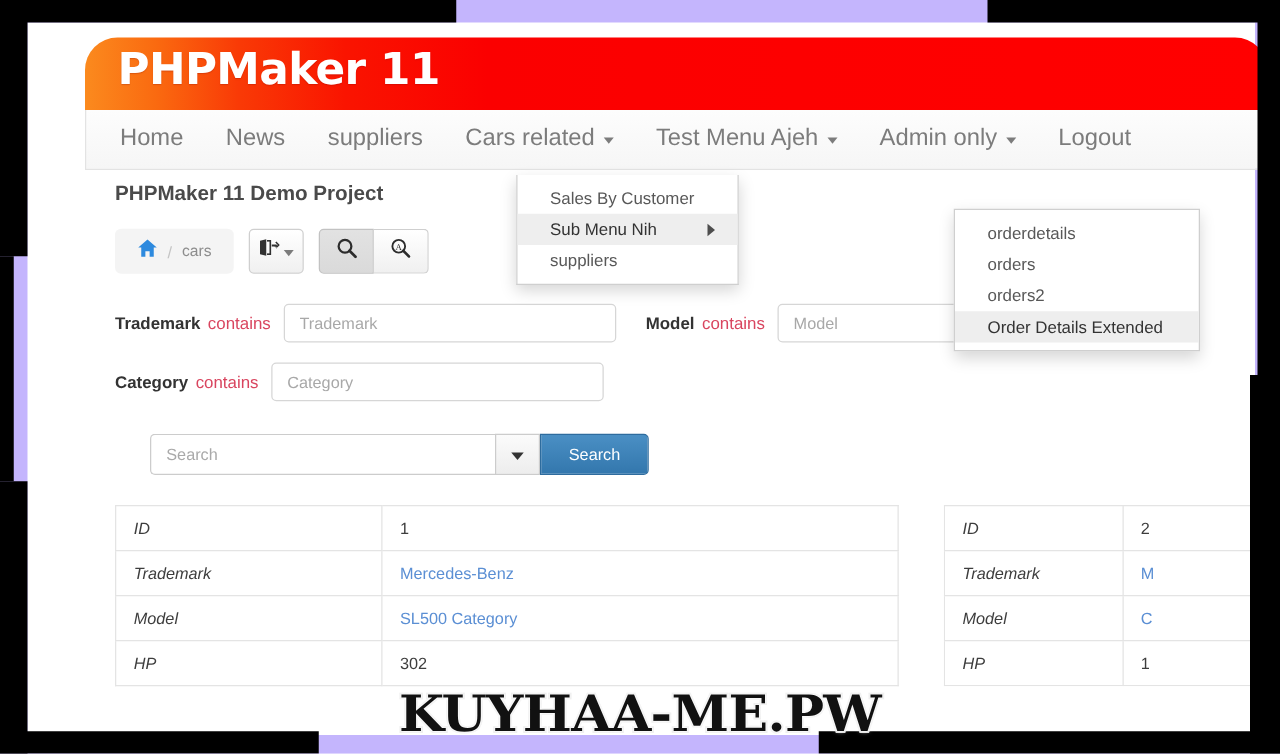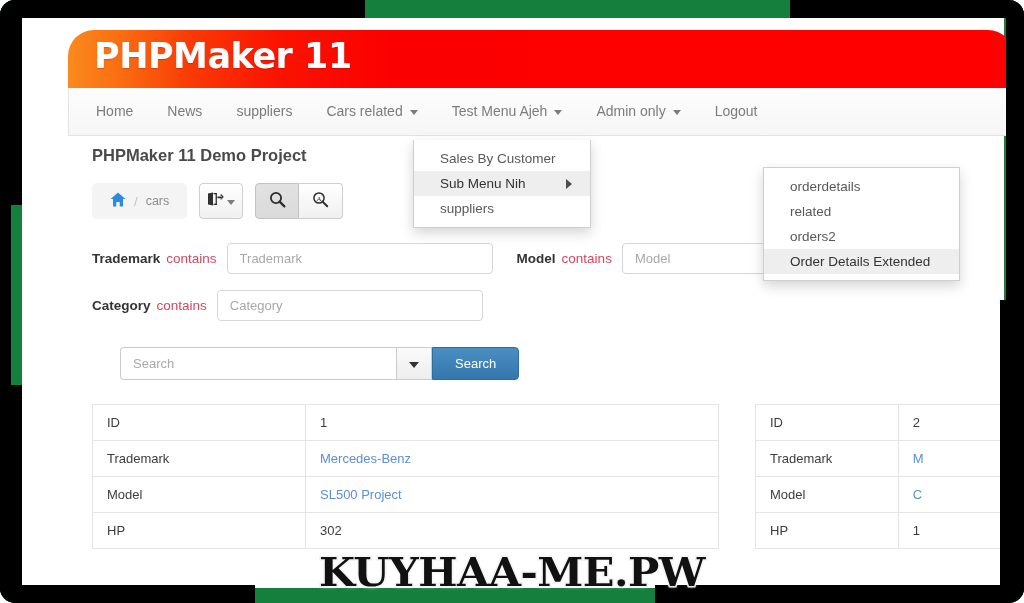--- a/index.html
+++ b/index.html
@@ -6,23 +6,22 @@
   html, body {
     margin: 0; padding: 0;
     width: 1024px; height: 603px;
     overflow: hidden;
     background: #ffffff;
     font-family: "Liberation Sans", sans-serif;
   }
   #screen {
     position: relative;
     width: 1024px; height: 603px;
-    background: #15803d;
+    background: #c4b5fd;
     overflow: hidden;
-    border-radius: 15px;
   }
 
   
   .frame { position: absolute; background: #000000; z-index: 60; }
   #frame-top-left   { left: 0;   top: 0;   width: 365px; height: 18px; }
   #frame-top-right  { left: 790px; top: 0; width: 234px; height: 18px; }
   #frame-left-top   { left: 0;   top: 0;   width: 22px;  height: 205px; }
   #frame-left-mid   { left: 0;   top: 205px; width: 11px; height: 180px; }
   #frame-left-bot   { left: 0;   top: 385px; width: 22px; height: 218px; }
   #frame-right-top  { left: 1006px; top: 0; width: 18px; height: 300px; }
@@ -68,21 +67,21 @@
     width: 946px; height: 48px;
     background: linear-gradient(to bottom, #fdfdfd 0%, #f6f6f6 100%);
     border: 1px solid #e3e3e3;
     border-top: none;
     z-index: 10;
   }
   #navlist { display: flex; align-items: center; height: 46px; padding-left: 10px; }
   .navitem {
     display: flex; align-items: center; gap: 7px;
     padding: 0 17px; height: 46px;
-    color: #7c7c7c; font-size: 14px;
+    color: #7c7c7c; font-size: 19px;
     cursor: pointer; white-space: nowrap;
   }
   .caret-d {
     width: 0; height: 0;
     border-left: 4.5px solid transparent;
     border-right: 4.5px solid transparent;
     border-top: 5px solid #7c7c7c;
     display: inline-block; margin-top: 2px;
   }
 
@@ -158,21 +157,21 @@
   }
 
   
   #tables { display: flex; gap: 36px; margin-left: 24px; margin-top: 24px; }
   .dtable { border-collapse: collapse; background: #ffffff; }
   .dtable td {
     border: 1px solid #e4e4e4;
     height: 36px; padding: 0 14px;
     font-size: 13px; color: #3d3d3d; vertical-align: middle;
   }
-  .dtable .c-label { width: 213px; }
+  .dtable .c-label { width: 213px; font-style: italic; }
   .dtable .c-value { width: 413px; }
   .dtable.narrow .c-label { width: 200px; }
   .dtable.narrow .c-value { width: 180px; }
   .dtable a { color: #5b8fd4; text-decoration: none; }
   #table-wrap-2 { overflow: hidden; width: 250px; }
 
   
   .dropdown {
     position: absolute;
     background: #ffffff;
@@ -346,21 +345,21 @@
             </tr>
             <tr>
               <td class="c-label">Trademark</td>
               <td class="c-value">
                 <a href="#">Mercedes-Benz</a>
               </td>
             </tr>
             <tr>
               <td class="c-label">Model</td>
               <td class="c-value">
-                <a href="#">SL500 Project</a>
+                <a href="#">SL500 Category</a>
               </td>
             </tr>
             <tr>
               <td class="c-label">HP</td>
               <td class="c-value">302</td>
             </tr>
           </tbody>
         </table>
 
         <div id="table-wrap-2">
@@ -406,21 +405,21 @@
       <span>suppliers</span>
     </div>
   </div>
 
 
   <div class="dropdown" id="dd-level3">
     <div class="dd-item">
       <span>orderdetails</span>
     </div>
     <div class="dd-item">
-      <span>related</span>
+      <span>orders</span>
     </div>
     <div class="dd-item">
       <span>orders2</span>
     </div>
     <div class="dd-item hl">
       <span>Order Details Extended</span>
     </div>
   </div>
 
   <div class="frame" id="frame-top-left"></div>

